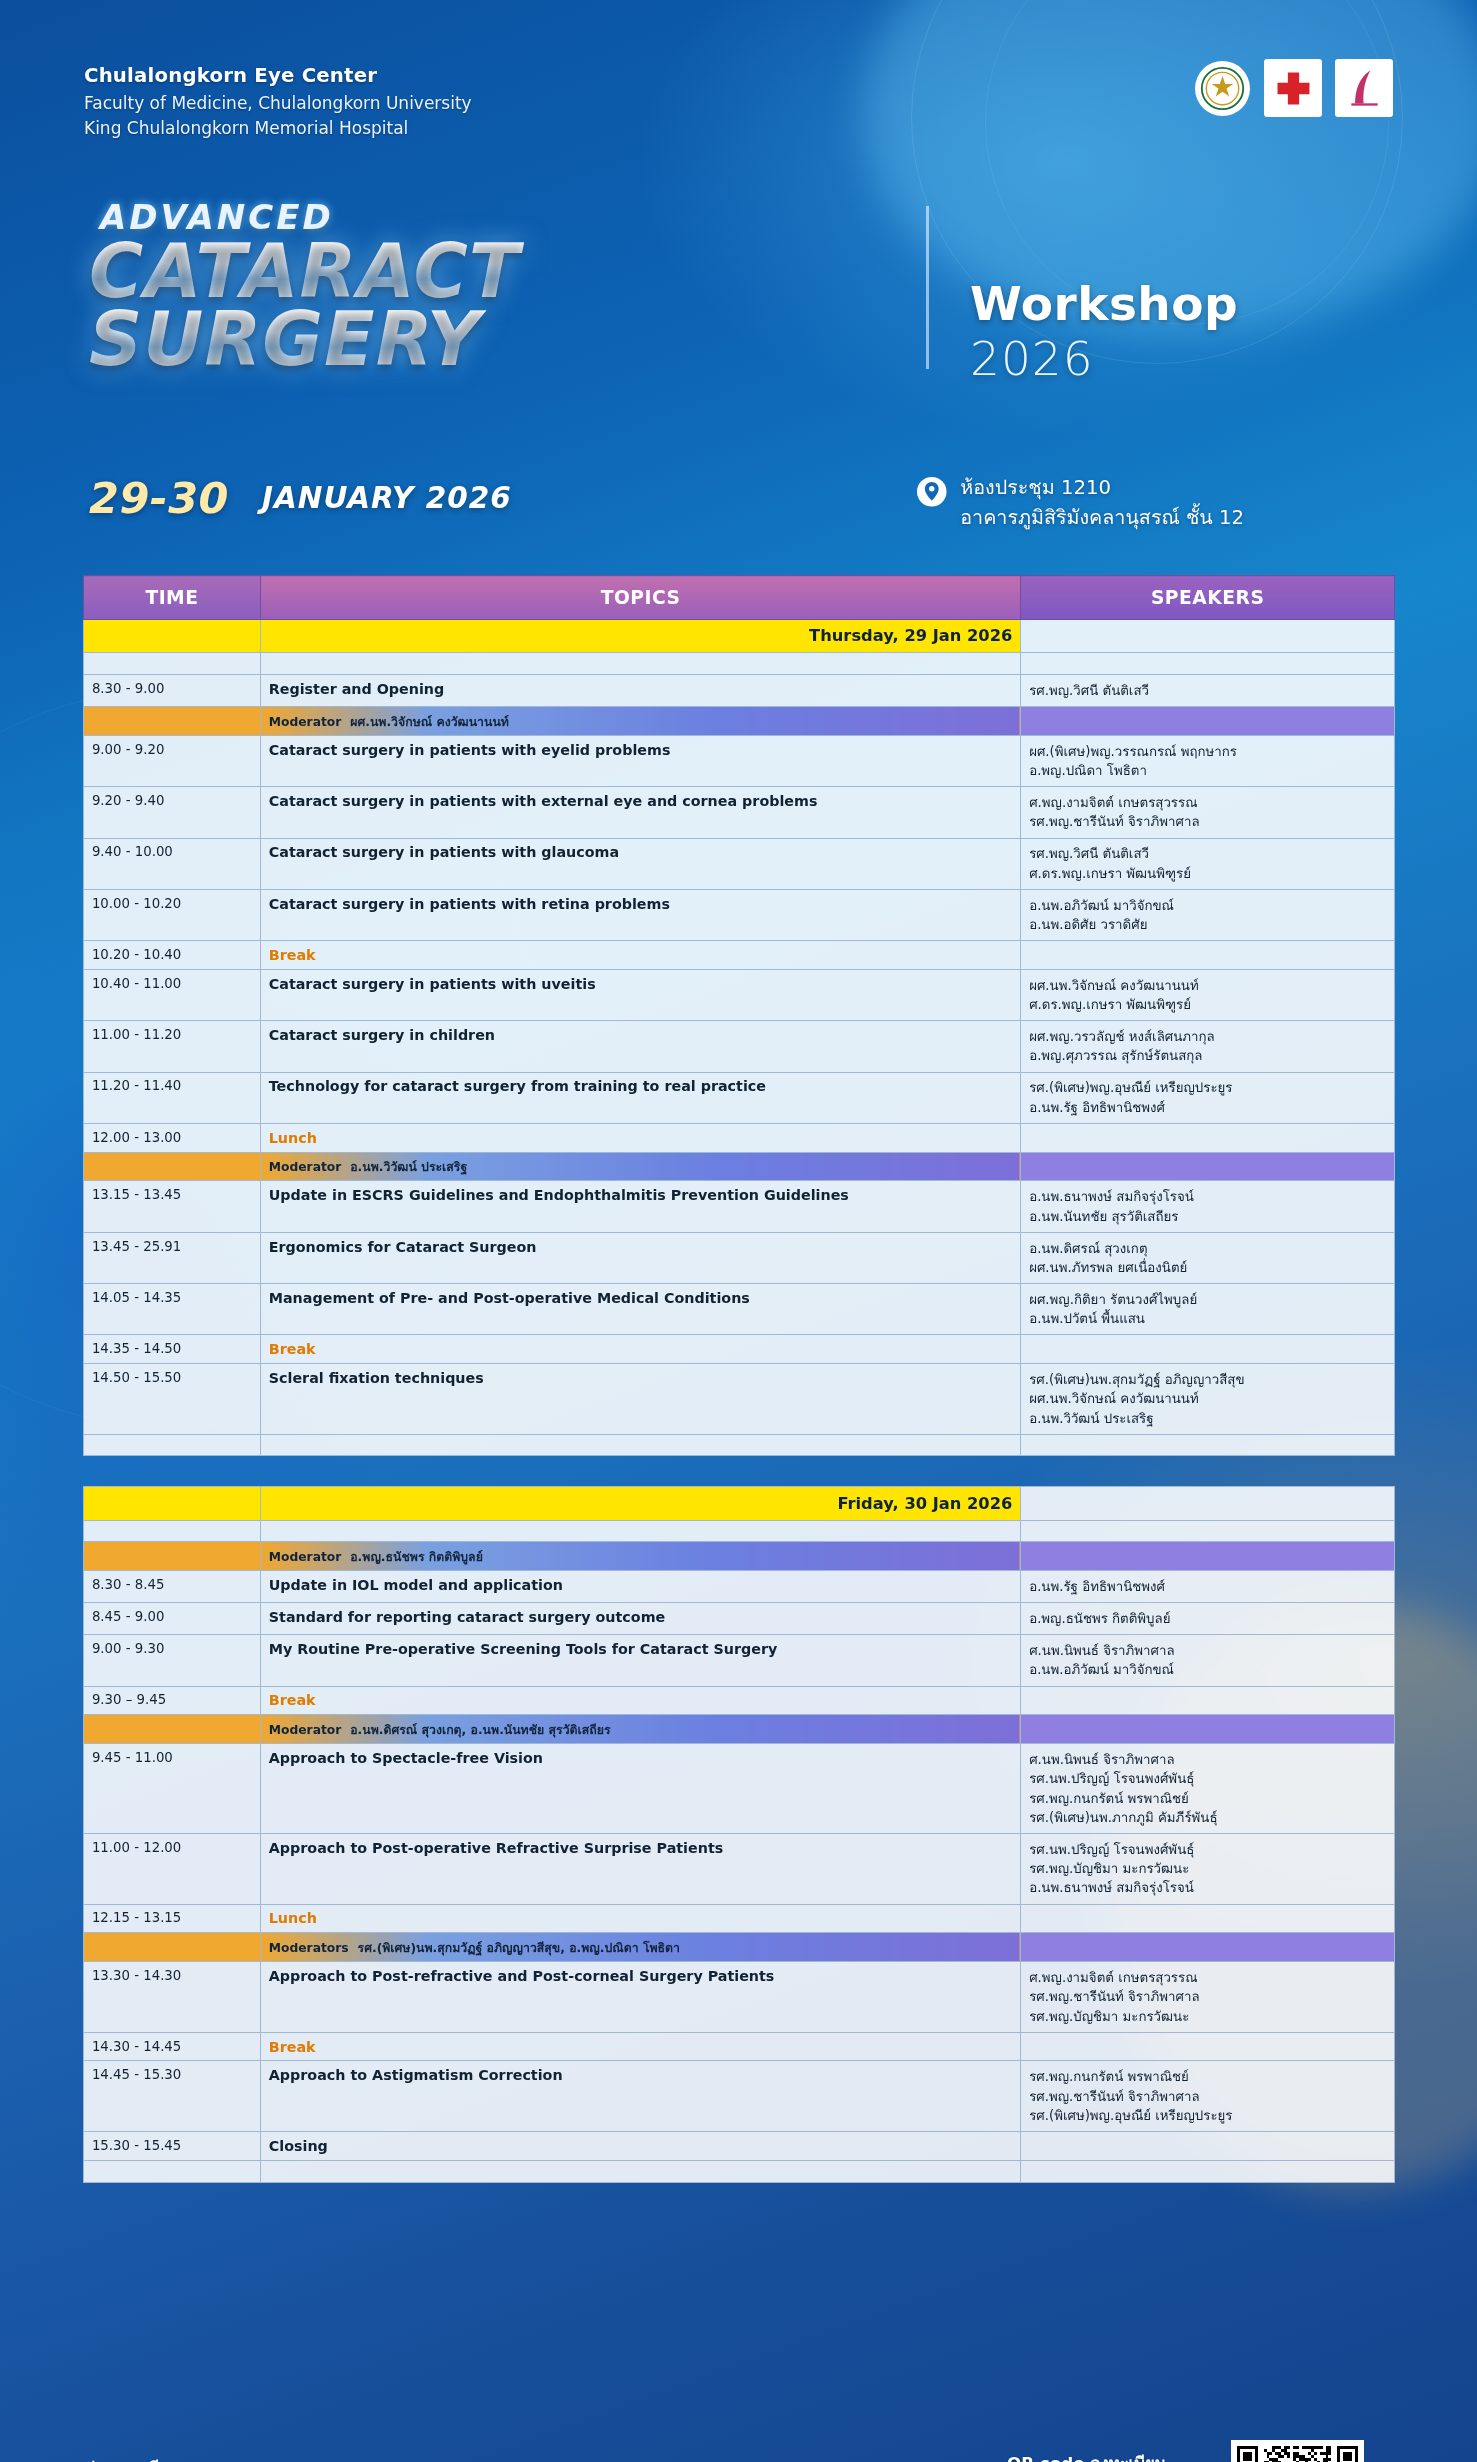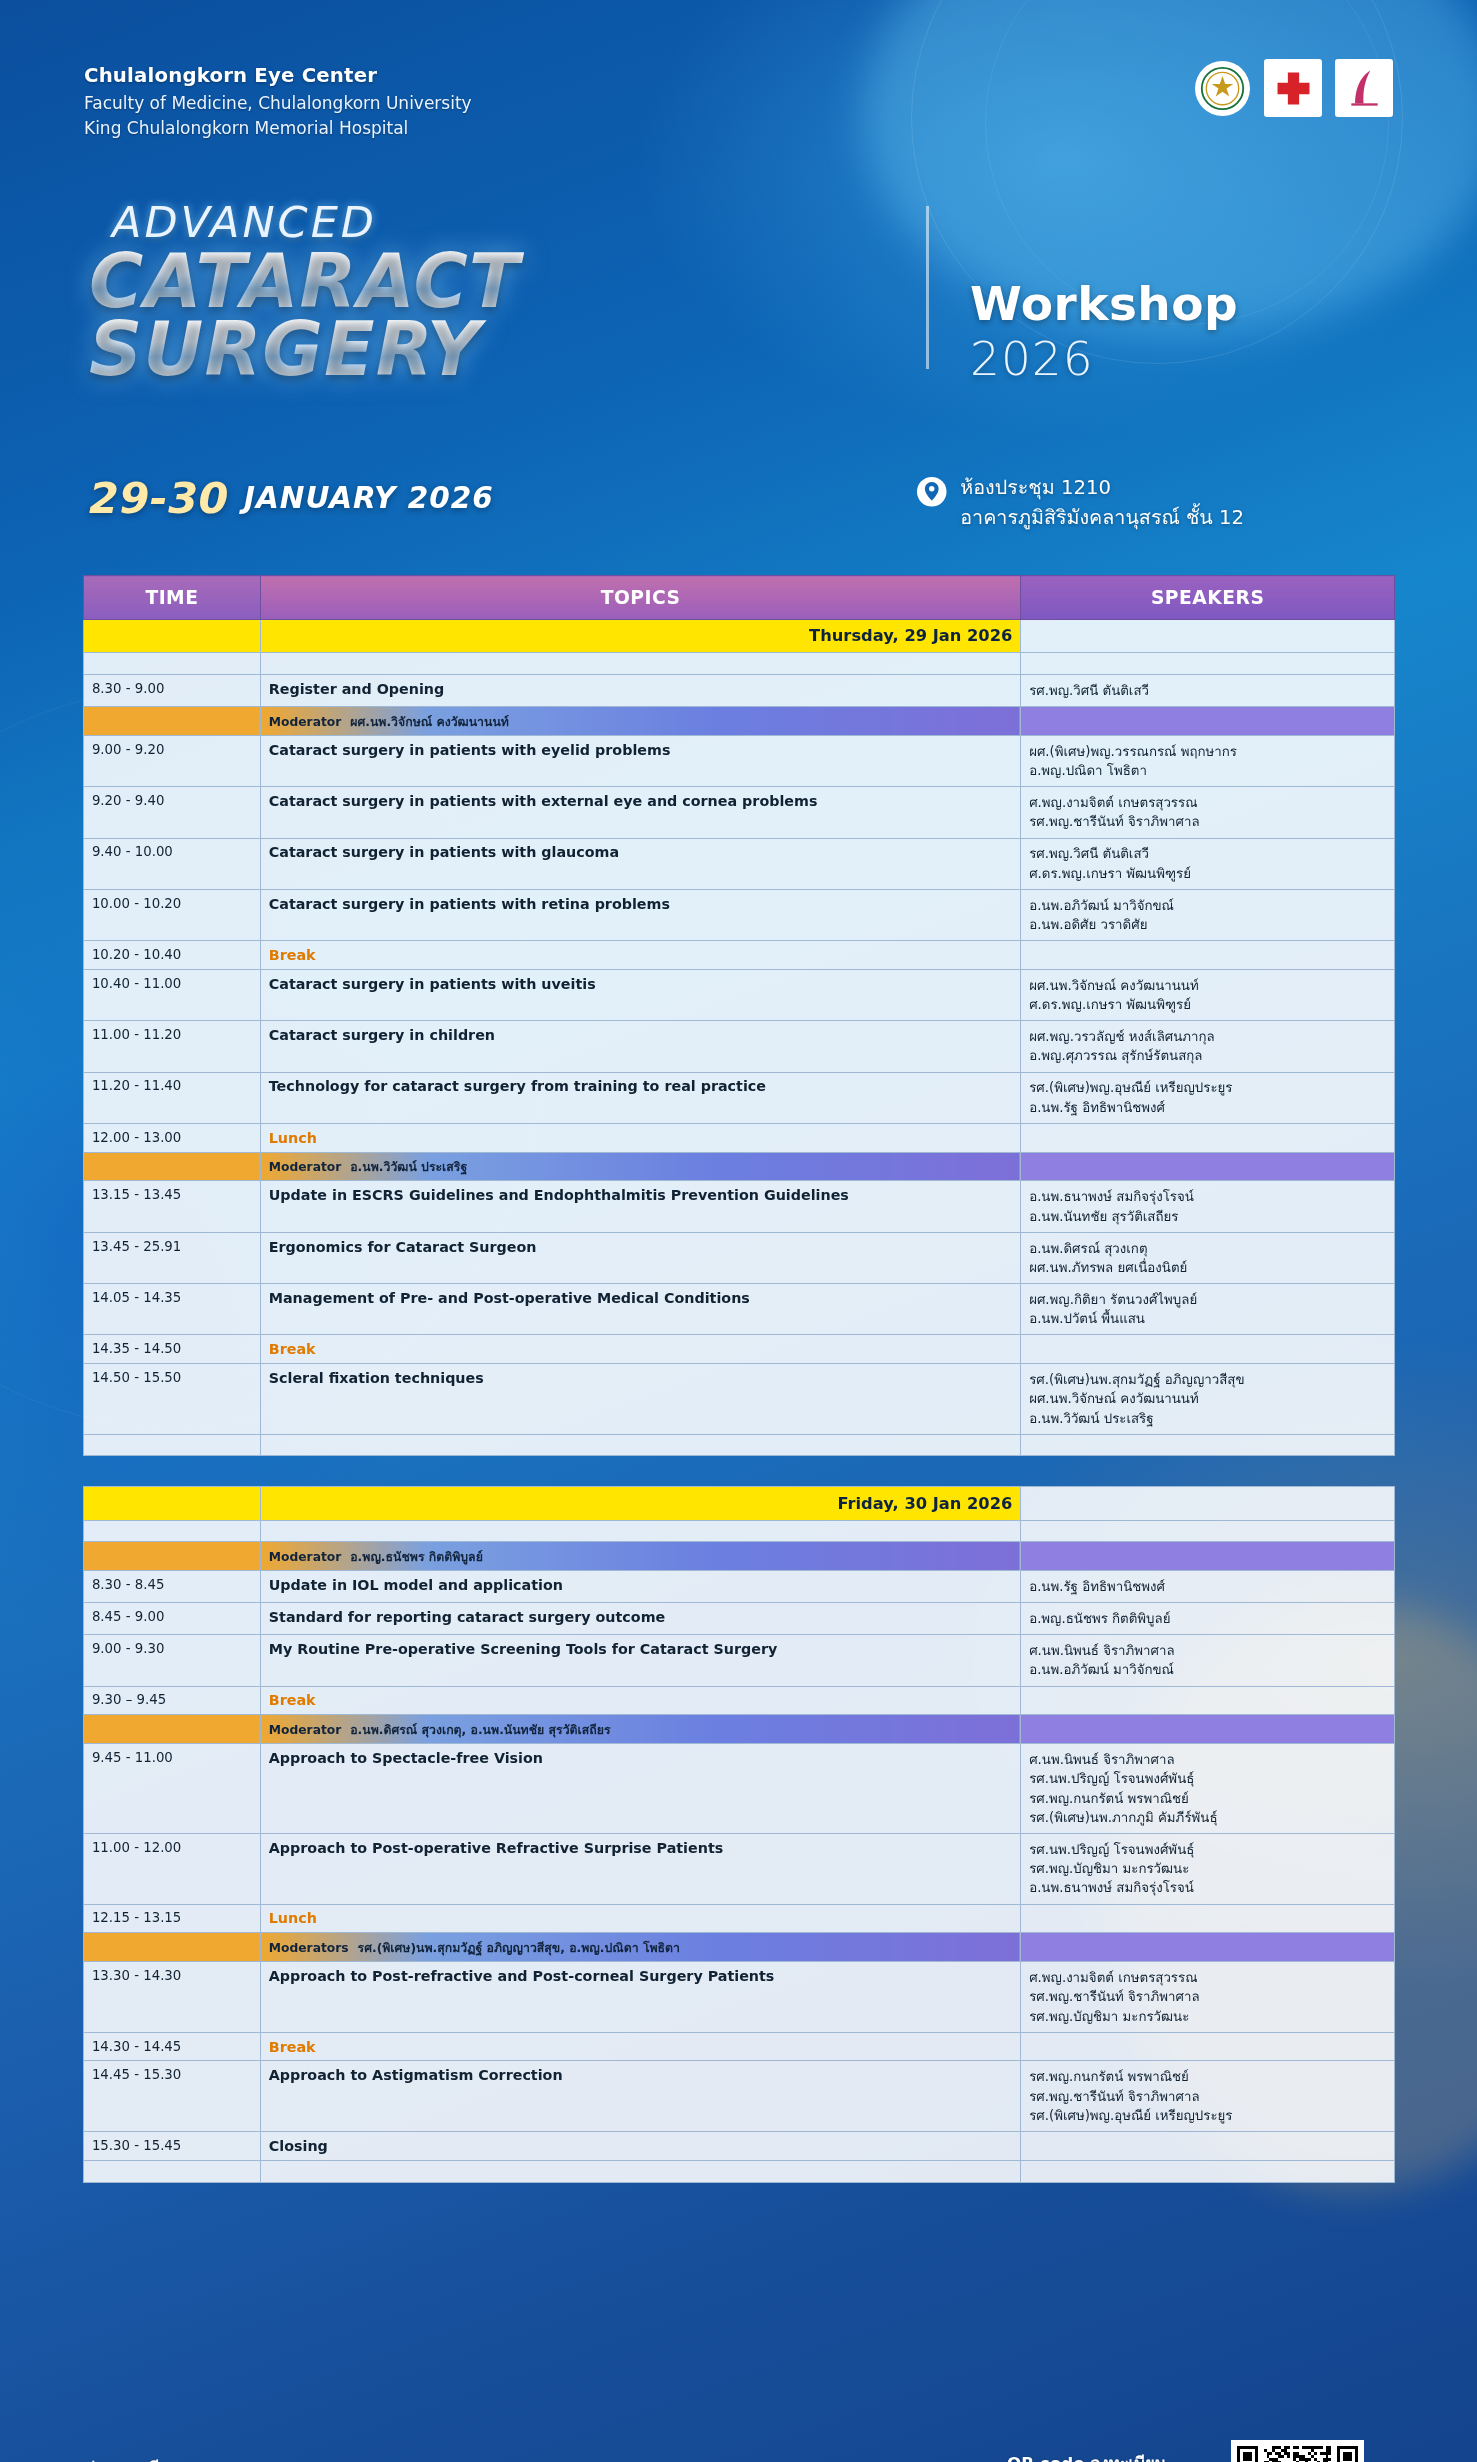--- a/index.html
+++ b/index.html
@@ -47,41 +47,41 @@
 
   .logos { position:absolute; right:84px; top:59px; display:flex; gap:12.8px; align-items:flex-start;}
   .logo-box { width:58px; height:58px; background:#fff; border-radius:3px; display:flex; align-items:center; justify-content:center; }
   .logo-box.circle { background: transparent; }
   .logo-circ { width:55px; height:55px; border-radius:50%; background:#fff; display:flex; align-items:center; justify-content:center; }
 
   
   .title-wrap { position:absolute; left:89px; top:197px; width:1300px; }
   .adv {
     font-family: "DejaVu Sans", sans-serif;
-    font-style: italic; font-weight: normal;
-    font-size: 43px; letter-spacing: 3px;
+    font-style: italic; font-weight: bold;
+    font-size: 34px; letter-spacing: 3px;
     color: #e9f4ff;
     text-shadow: 0 0 8.9px rgba(120,200,255,.9), 0 3px 4.9px rgba(0,0,0,.35);
-    margin-left: 23px;
+    margin-left: 11px;
   }
   .big {
     font-family: "DejaVu Sans", sans-serif;
     font-style: italic; font-weight: bold;
     font-size: 74px; line-height: 0.92; letter-spacing: 1px;
     background: linear-gradient(180deg,#ffffff 0%,#dfefff 40%,#9cc8ef 62%,#ffffff 100%);
     -webkit-background-clip: text; background-clip: text; color: transparent;
     text-shadow: 0 3.9px 8.9px rgba(0,0,0,.30);
     filter: drop-shadow(0 0 11.8px rgba(140,210,255,.55));
   }
   .vline { position:absolute; left:926px; top:206px; width:2.5px; height:163px; background:rgba(255,255,255,.55); }
   .ws { position:absolute; left:970px; top:276px; color:#fff; }
   .ws-1 { font-size: 47px; font-weight:bold; letter-spacing:0.5px; text-shadow:0 2px 5.9px rgba(0,0,0,.35);}
   .ws-2 { font-size: 47px; font-weight:300; letter-spacing:1px; color:#e8f4ff; text-shadow:0 2px 5.9px rgba(0,0,0,.35);}
 
-  .datebar { position:absolute; left:89px; top:473px; display:flex; align-items:center; gap:15px;}
+  .datebar { position:absolute; left:89px; top:473px; display:flex; align-items:center; gap:33px;}
   .date-big { font-size: 43px; font-weight:bold; font-style:italic; color:#ffe9a8; text-shadow:0 2px 6.9px rgba(0,0,0,.35); letter-spacing:0.5px;}
   .date-month { font-size: 29.5px; font-weight:bold; font-style:italic; color:#ffffff; text-shadow:0 2px 6.9px rgba(0,0,0,.35); letter-spacing:1px;}
   .venue { position:absolute; left:916px; top:473px; display:flex; gap:12.8px; align-items:flex-start; color:#fff;}
   .venue-txt { font-size:19.7px; line-height:1.5; text-shadow:0 1px 3.9px rgba(0,0,0,.35);}
   .pin { width:31.5px; height:31.5px; flex:0 0 31.5px; margin-top:3px; }
 
   
   .table-area { position:absolute; left:83px; top:575px; width:1312px; }
   table.sched { width:100%; border-collapse: collapse; font-size: 13.3px; }
   table.sched th {

